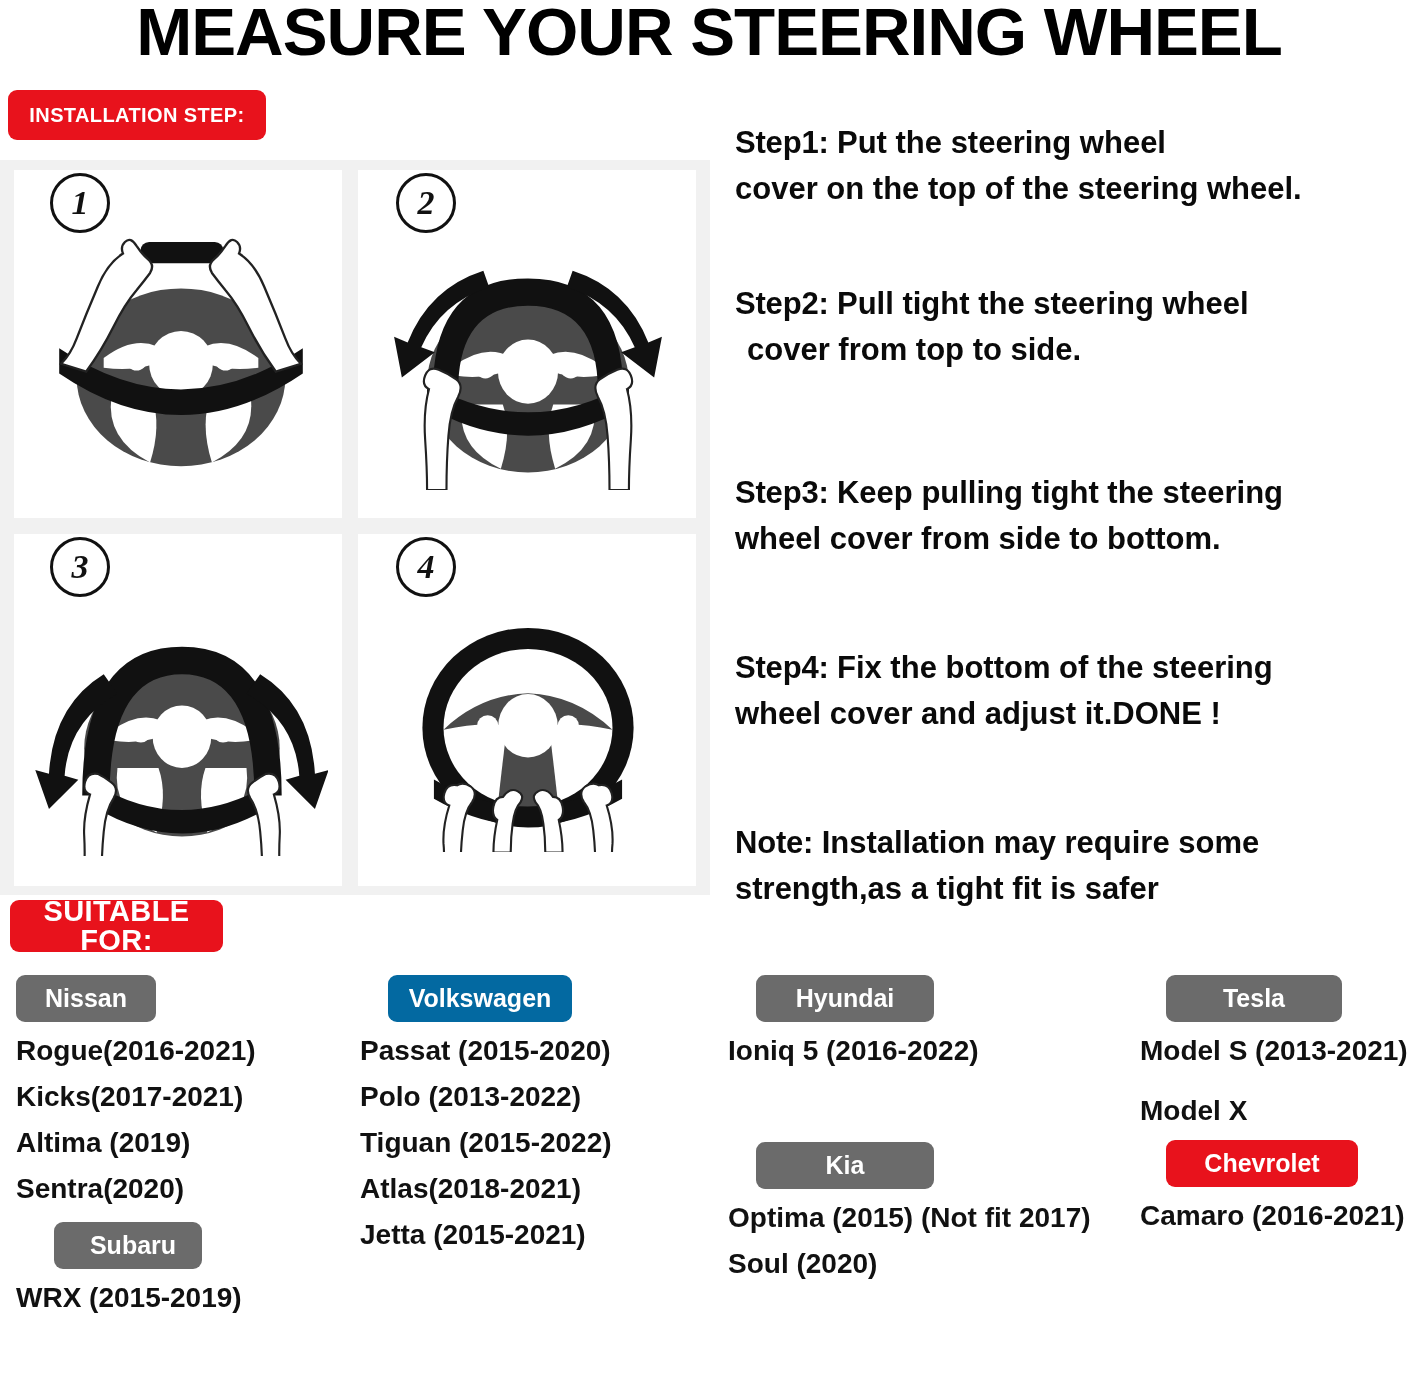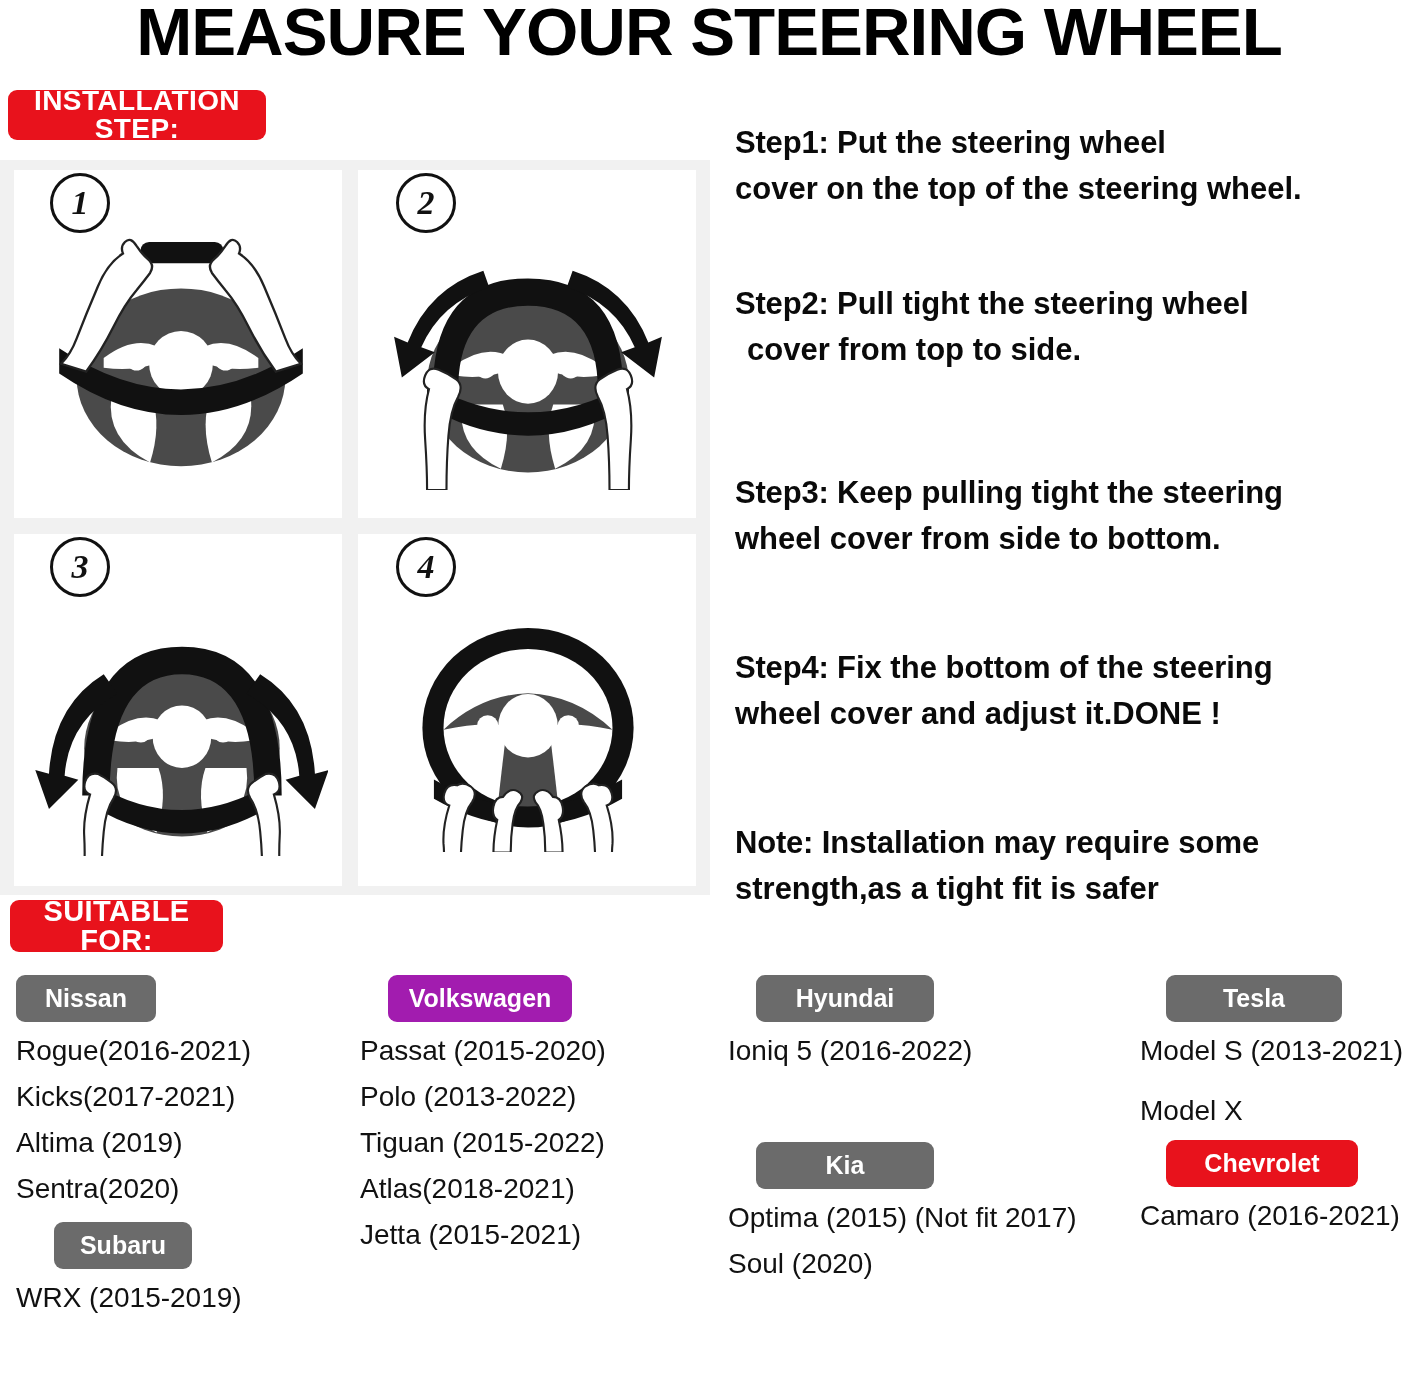--- a/index.html
+++ b/index.html
@@ -19,21 +19,21 @@
     white-space:nowrap;
   }
 
   
   .red-badge{
     background:#E8121C;border-radius:9px;color:#fff;
     font-family:"Liberation Sans Narrow","Liberation Sans",sans-serif;
     font-weight:bold;display:flex;align-items:center;justify-content:center;
     text-align:center;line-height:1;
   }
-  #install-badge{left:8px;top:90px;width:258px;height:50px;font-size:28px;letter-spacing:.4px;}
+  #install-badge{left:8px;top:90px;width:258px;height:50px;font-size:20px;letter-spacing:.4px;}
   #suitable-badge{left:10px;top:900px;width:213px;height:52px;font-size:29px;letter-spacing:.4px;}
 
   
   #steps-panel{left:0;top:160px;width:710px;height:735px;background:#F1F1F1;}
   .step-card{position:absolute;background:#ffffff;}
   
   .card-body{position:absolute;background:#fff;border-radius:14px;}
   
   .card-top{position:absolute;background:#fff;border-radius:14px 14px 0 0;}
   .num-circle{
@@ -58,21 +58,21 @@
   .brand-tag{
     background:#6B6B6B;color:#fff;border-radius:9px;
     font-family:"Liberation Sans Narrow","Liberation Sans",sans-serif;
     font-weight:bold;font-size:25px;
     display:flex;align-items:center;justify-content:center;
     height:47px;margin-bottom:6px;line-height:1;
   }
   .brand-tag.red{background:#E8121C;}
   .model{
     font-family:"Liberation Sans Narrow","Liberation Sans",sans-serif;
-    font-weight:normal;font-size:28px;line-height:46px;color:#111;white-space:nowrap;
+    font-weight:bold;font-size:28px;line-height:46px;color:#111;white-space:nowrap;
   }
   .spacer-sm{height:14px;}
   .spacer-md{height:46px;}
 </style>
 </head>
 <body>
 
 <div class="abs" id="title">MEASURE YOUR STEERING WHEEL</div>
 
 <div class="abs red-badge" id="install-badge" style="background: rgb(232, 18, 28);">INSTALLATION STEP:</div>
@@ -233,26 +233,26 @@
 </div>
 
 <div class="abs red-badge" id="suitable-badge" style="background: rgb(232, 18, 28);">SUITABLE FOR:</div>
 
 <div class="brand-col" style="left:16px;width:330px;">
   <div class="brand-tag" style="width: 140px; background: rgb(107, 107, 107);">Nissan</div>
   <div class="model">Rogue(2016-2021)</div>
   <div class="model">Kicks(2017-2021)</div>
   <div class="model">Altima (2019)</div>
   <div class="model">Sentra(2020)</div>
-  <div class="brand-tag" style="width: 138px; margin-left: 38px; margin-top: 10px; background: rgb(107, 107, 107);">Subaru</div>
+  <div class="brand-tag" style="width: 138px; margin-left: 38px; margin-top: 10px; background: rgb(107, 107, 107); padding-left: 10px;">Subaru</div>
   <div class="model">WRX (2015-2019)</div>
 </div>
 
 <div class="brand-col" style="left:360px;width:330px;">
-  <div class="brand-tag" style="width: 184px; margin-left: 28px; background: #a21caf;">Volkswagen</div>
+  <div class="brand-tag" style="width: 184px; margin-left: 28px; background: #0369a1;">Volkswagen</div>
   <div class="model">Passat (2015-2020)</div>
   <div class="model">Polo (2013-2022)</div>
   <div class="model">Tiguan (2015-2022)</div>
   <div class="model">Atlas(2018-2021)</div>
   <div class="model">Jetta (2015-2021)</div>
 </div>
 
 <div class="brand-col" style="left:728px;width:360px;">
   <div class="brand-tag" style="width: 178px; margin-left: 28px; background: rgb(107, 107, 107);">Hyundai</div>
   <div class="model">Ioniq 5 (2016-2022)</div>

